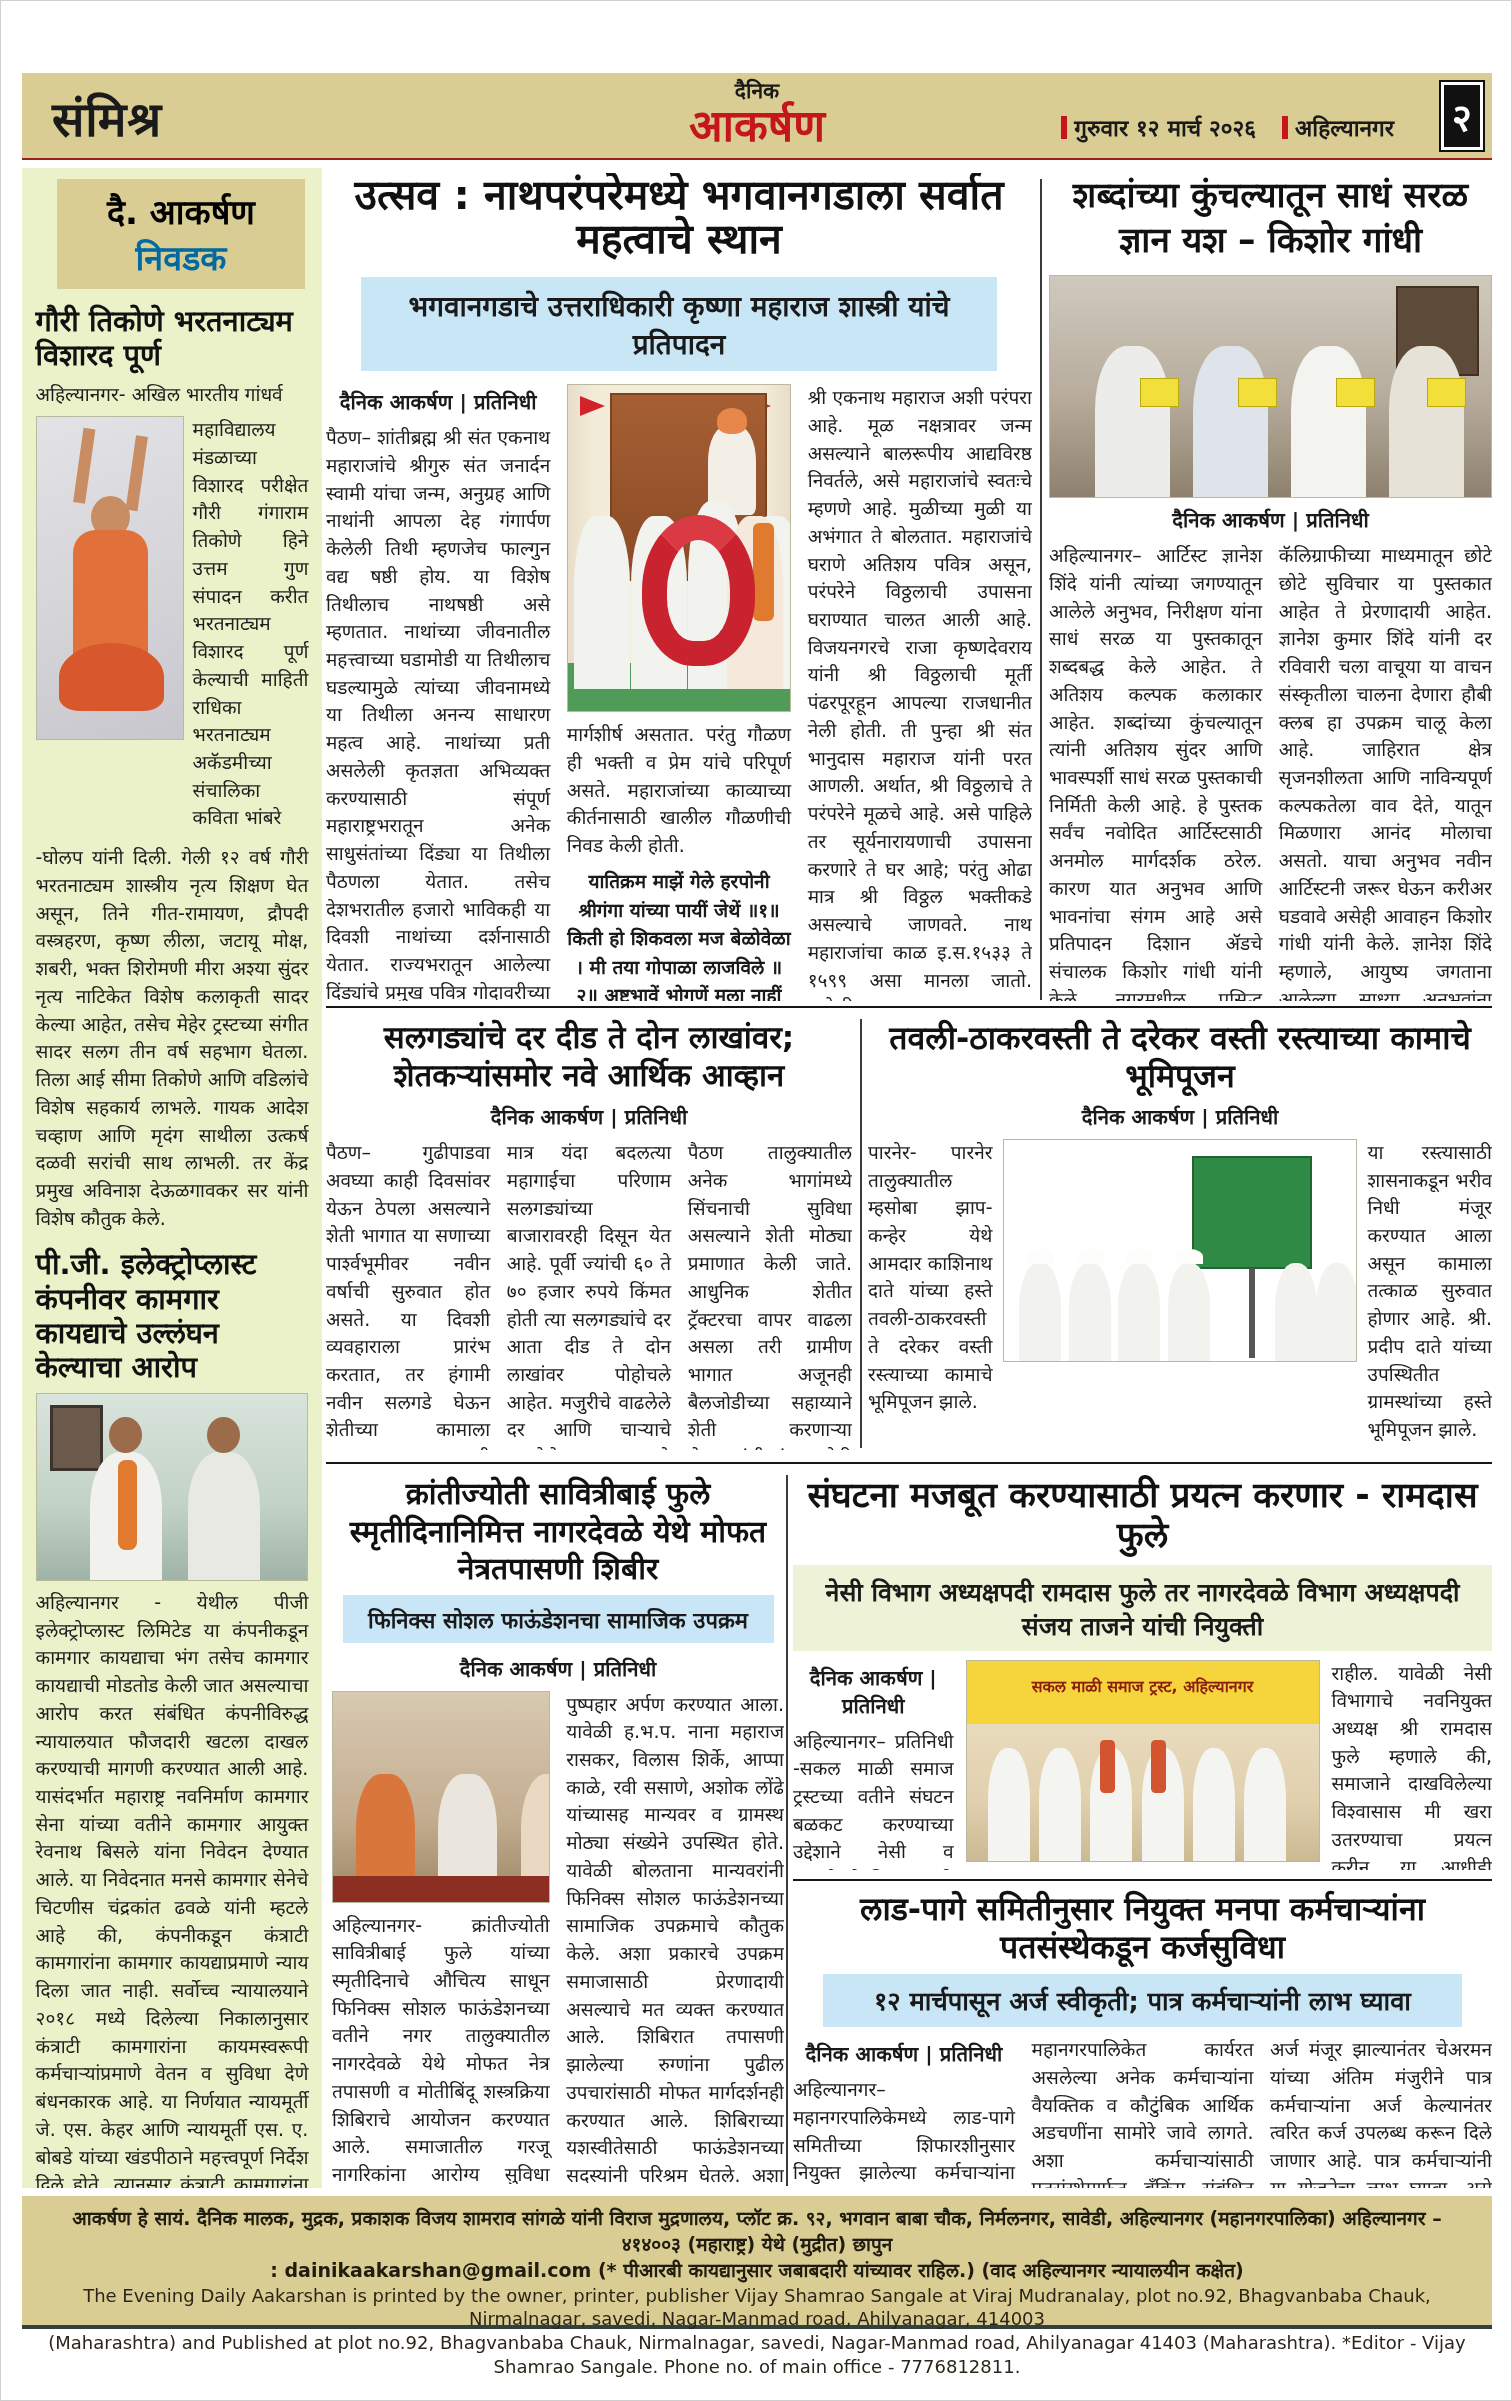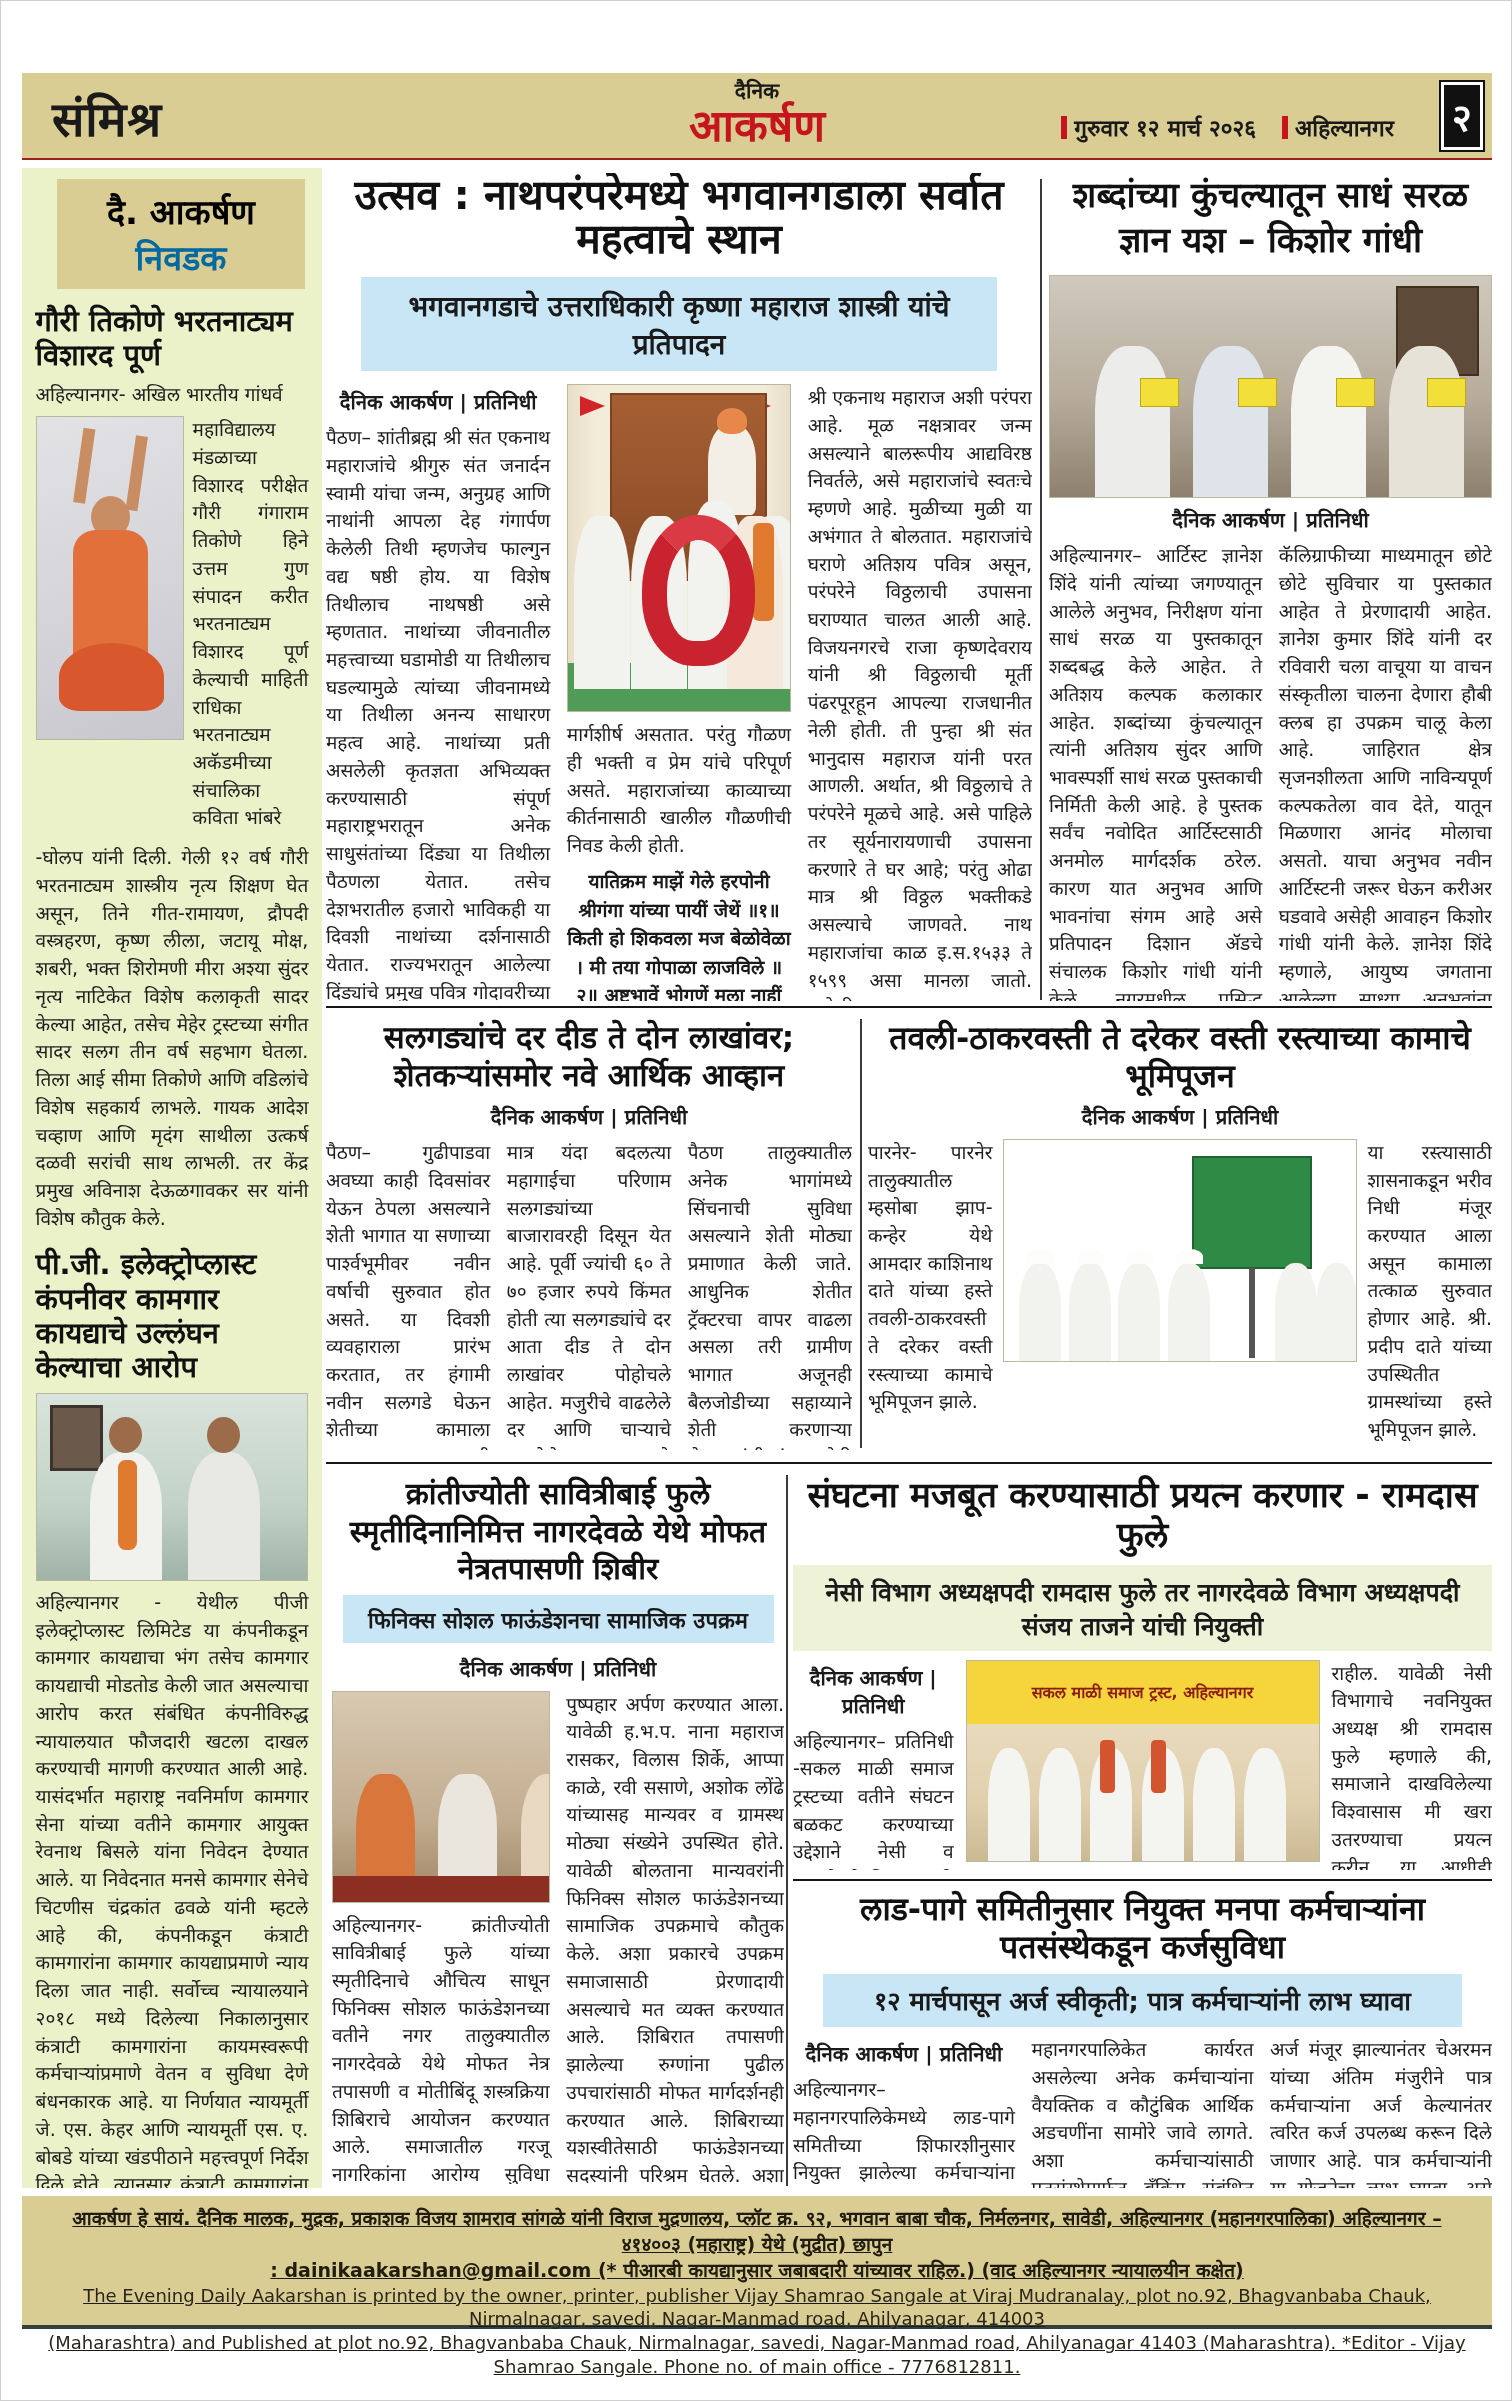--- a/index.html
+++ b/index.html
@@ -121,33 +121,33 @@
 
   
   .sanghatana { position:absolute; left:792px; top:1474px; width:699px; height:395px; overflow:hidden; }
   .sanghatana h1 { font-size:35px; font-weight:800; text-align:center; line-height:1.15; margin-bottom:9px; }
   .sanghatana .subhead { background:#eef3d8; font-size:25px; margin-bottom:9px; }
   .sgrid { display:flex; gap:12px; }
   .scol-side { flex:1; min-width:0; }
   .scol-mid { flex:0 0 354px; }
   .ph-sang { width:354px; height:202px; background:linear-gradient(#efe3c8 0%,#e0d0ae 70%,#cbb993 100%); margin-bottom:6px; }
   .ph-sang .banner { position:absolute; left:0; top:0; width:100%; height:63px; background:#f5d53b;
-        display:flex; align-items:flex-start; justify-content:center; padding-top:20px;
+        display:flex; align-items:flex-start; justify-content:center; padding-top:14px;
         font-size:16px; font-weight:800; color:#8c1d12; text-align:center; }
   .ph-sang .man { position:absolute; bottom:0; width:42px; height:113px; background:#f4f4f0; border-radius:45% 45% 0 0; }
   .ph-sang .stole { position:absolute; bottom:68px; width:15px; height:53px; background:#d2552f; border-radius:4.5px; }
 
   
   .ladpage { position:absolute; left:792px; top:1889px; width:699px; height:298px; overflow:hidden; }
   .ladpage h2 { font-size:32px; font-weight:800; text-align:center; line-height:1.2; margin-bottom:7.5px; }
   .ladpage .subhead { font-size:25.6px; margin:0 30px 9px; }
 
   
   .pfooter { position:absolute; left:21px; top:2195px; width:1470px; height:133px; background:#d9cd94;
-             text-align:center; padding:9px 22.6px; border-bottom:4.5px solid #33403e;text-decoration:underline; }
+             text-align:center; padding:9px 22.6px; border-bottom:4.5px solid #33403e; }
   .fm { font-size:19px; font-weight:700; line-height:1.38; color:#201c10; }
   .fe { font-size:18px; font-weight:400; line-height:1.32; color:#2b2619; }
 </style>
 </head>
 <body>
 
 <div class="page">
 
   <header class="masthead">
     <div class="m-section">संमिश्र</div>

